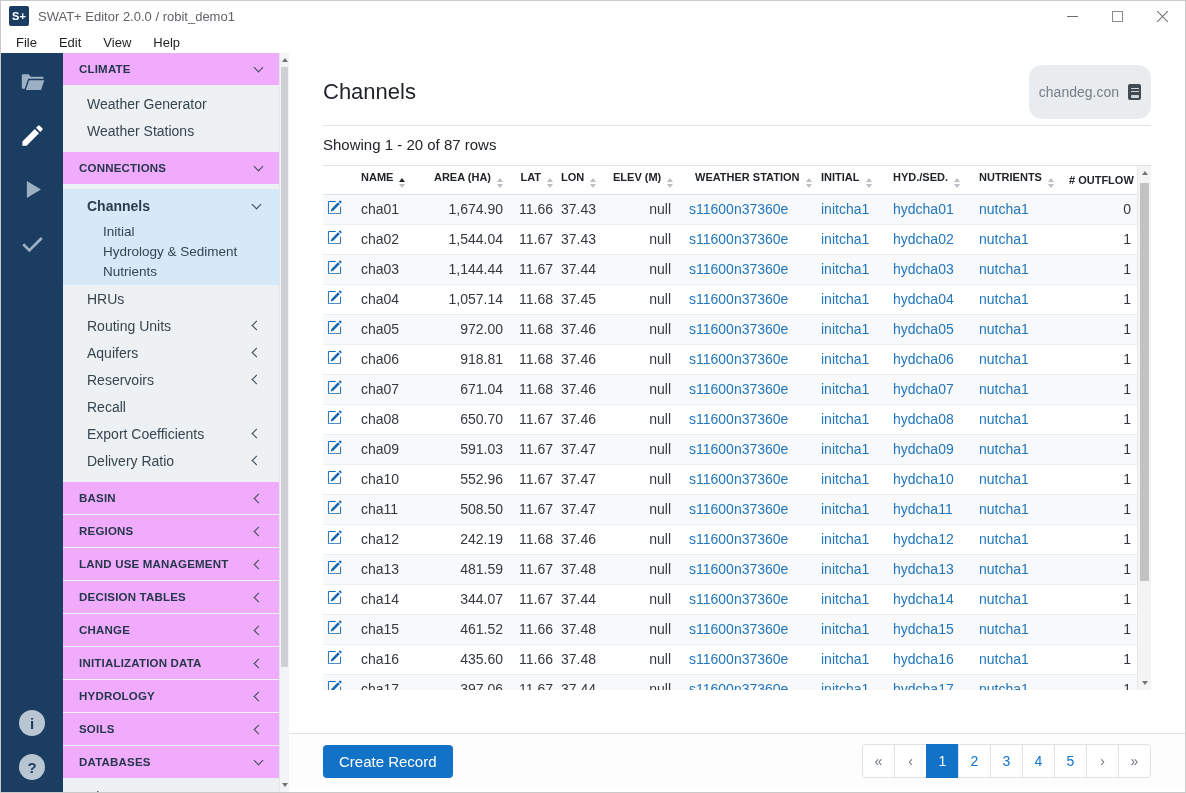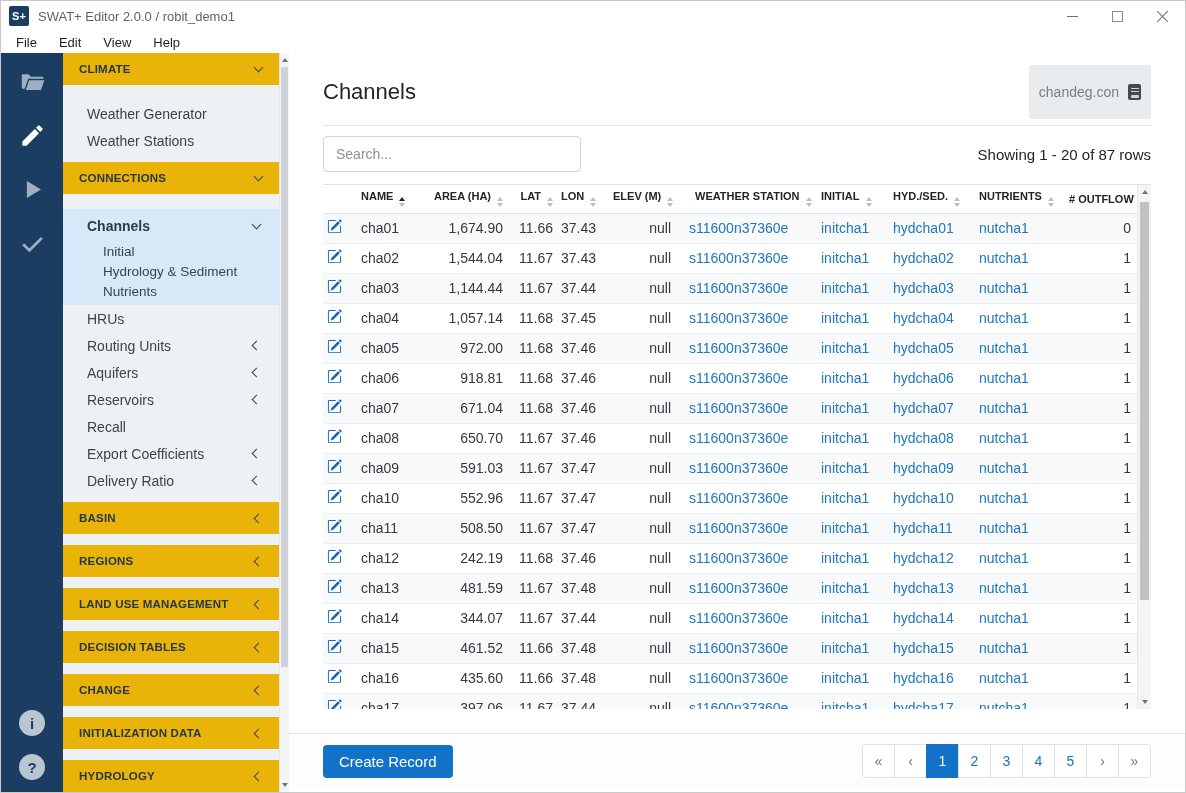--- a/index.html
+++ b/index.html
@@ -30,21 +30,21 @@
   .rail-icon { width:28px; height:28px; margin-bottom:26px; display:flex; align-items:center; justify-content:center; cursor:pointer; }
   .rail-icon svg { width:27px; height:27px; fill:#9db0c3; }
   .rail-icon.active svg { fill:#ffffff; }
   .rail-spacer { margin-top:auto; }
   .circle-icon { width:26px; height:26px; border-radius:50%; background:#b9c6d2; color:#1b3d62; font-weight:bold; font-size:15px; display:flex; align-items:center; justify-content:center; margin-top:0; margin-bottom:0; cursor:pointer; }
   .circle-icon + .circle-icon, .rail-bottom-gap { margin-top:18px; }
 
   
   .sidebar { flex:0 0 226px; background:#eef1f3; position:relative; overflow:hidden; }
   .sb-content { position:absolute; left:0; top:0; right:10px; }
-  .sec-h { height:32px; margin-bottom:11px; background:#eab308; display:flex; align-items:center; justify-content:space-between; padding:0 17px 0 16px; cursor:pointer; }
+  .sec-h { height:32px; margin-bottom:1px; background:#f0abfc; display:flex; align-items:center; justify-content:space-between; padding:0 17px 0 16px; cursor:pointer; }
   .sec-label { font-size:11.5px; font-weight:bold; color:#25374a; letter-spacing:.2px; }
   .chv { width:7px; height:7px; border:solid #3a4a58; border-width:0 1.6px 1.6px 0; display:inline-block; }
   .chv-down { transform:rotate(45deg); margin-top:-3px; }
   .chv-left { transform:rotate(135deg); }
   .nav-group { padding:4px 0 8px; }
   .nav-item { height:27px; display:flex; align-items:center; justify-content:space-between; padding:0 19px 0 24px; font-size:14px; color:#36454f; cursor:pointer; }
   .nav-item .chv { border-color:#36454f; }
   .chan-block { background:#d6e9f8; padding:2px 0 4px; }
   .chan-block .nav-item.head { height:30px; font-weight:bold; color:#2b3b49; }
   .sub-item { height:20px; display:flex; align-items:center; padding-left:40px; font-size:13.5px; color:#36454f; cursor:pointer; }
@@ -53,21 +53,21 @@
   .sb-scroll { position:absolute; right:0; top:0; width:10px; height:100%; background:#f3f4f5; border-left:1px solid #e4e6e8; }
   .sb-scroll .thumb { position:absolute; left:1px; right:1px; top:14px; height:600px; background:#cdd1d5; }
   .arr { position:absolute; left:2px; width:0; height:0; border-left:3px solid transparent; border-right:3px solid transparent; }
   .arr-up { top:5px; border-bottom:4px solid #6f7579; }
   .arr-down { bottom:5px; border-top:4px solid #6f7579; }
 
   
   .main { flex:1; background:#fff; display:flex; flex-direction:column; padding:0 34px; min-width:0; }
   .main-header { flex:0 0 auto; display:flex; align-items:center; justify-content:space-between; padding:12px 0 6px; border-bottom:1px solid #e4e7ea; }
   .page-title { font-size:22px; font-weight:500; color:#21252b; }
-  .file-badge { background:#e9ecef; border-radius:3px; padding:19px 10px; display:flex; align-items:center; gap:9px; font-size:14px; color:#75808a; cursor:pointer; }
+  .file-badge { background:#e9ecef; border-radius:13px; padding:19px 10px; display:flex; align-items:center; gap:9px; font-size:14px; color:#75808a; cursor:pointer; }
   .book-icon { width:13px; height:16px; background:#424a52; border-radius:2px; position:relative; }
   .book-icon::before { content:""; position:absolute; left:2.5px; right:2.5px; top:3.5px; height:1.5px; background:#cfd4d8; box-shadow:0 3px 0 #cfd4d8; }
   .book-icon::after { content:""; position:absolute; left:2.5px; right:2.5px; bottom:2.5px; height:3px; background:#cfd4d8; border-radius:1px; }
 
   .toolbar { flex:0 0 auto; display:flex; align-items:center; justify-content:space-between; margin:10px 0 12px; }
   .search-input { width:258px; height:36px; border:1px solid #ced4da; border-radius:4px; padding:0 12px; font-size:14px; color:#333; font-family:inherit; outline:none; }
   .search-input::placeholder { color:#8a9199; }
   .showing-text { font-size:15px; color:#212529; }
 
   .table-zone { position:relative; height:525px; overflow:hidden; border-top:1px solid #dee2e6; flex:0 0 auto; }
@@ -275,21 +275,20 @@
     <div class="main">
       <div class="main-header">
         <div class="page-title">Channels</div>
         <div class="file-badge">
           <span>chandeg.con</span>
           <span class="book-icon"></span>
         </div>
       </div>
 
       <div class="toolbar">
-        <input class="search-input" type="text" placeholder="Search..." style="">
         <div class="showing-text">Showing 1 - 20 of 87 rows</div>
       </div>
 
       <div class="table-zone">
         <table>
           <thead>
               <tr id="thead-row">
                 <th class="col-edit"><span></span></th>
                 <th class="col-name"><span>NAME</span><span class="sorters">
                     <span class="tri tri-up on"></span>

